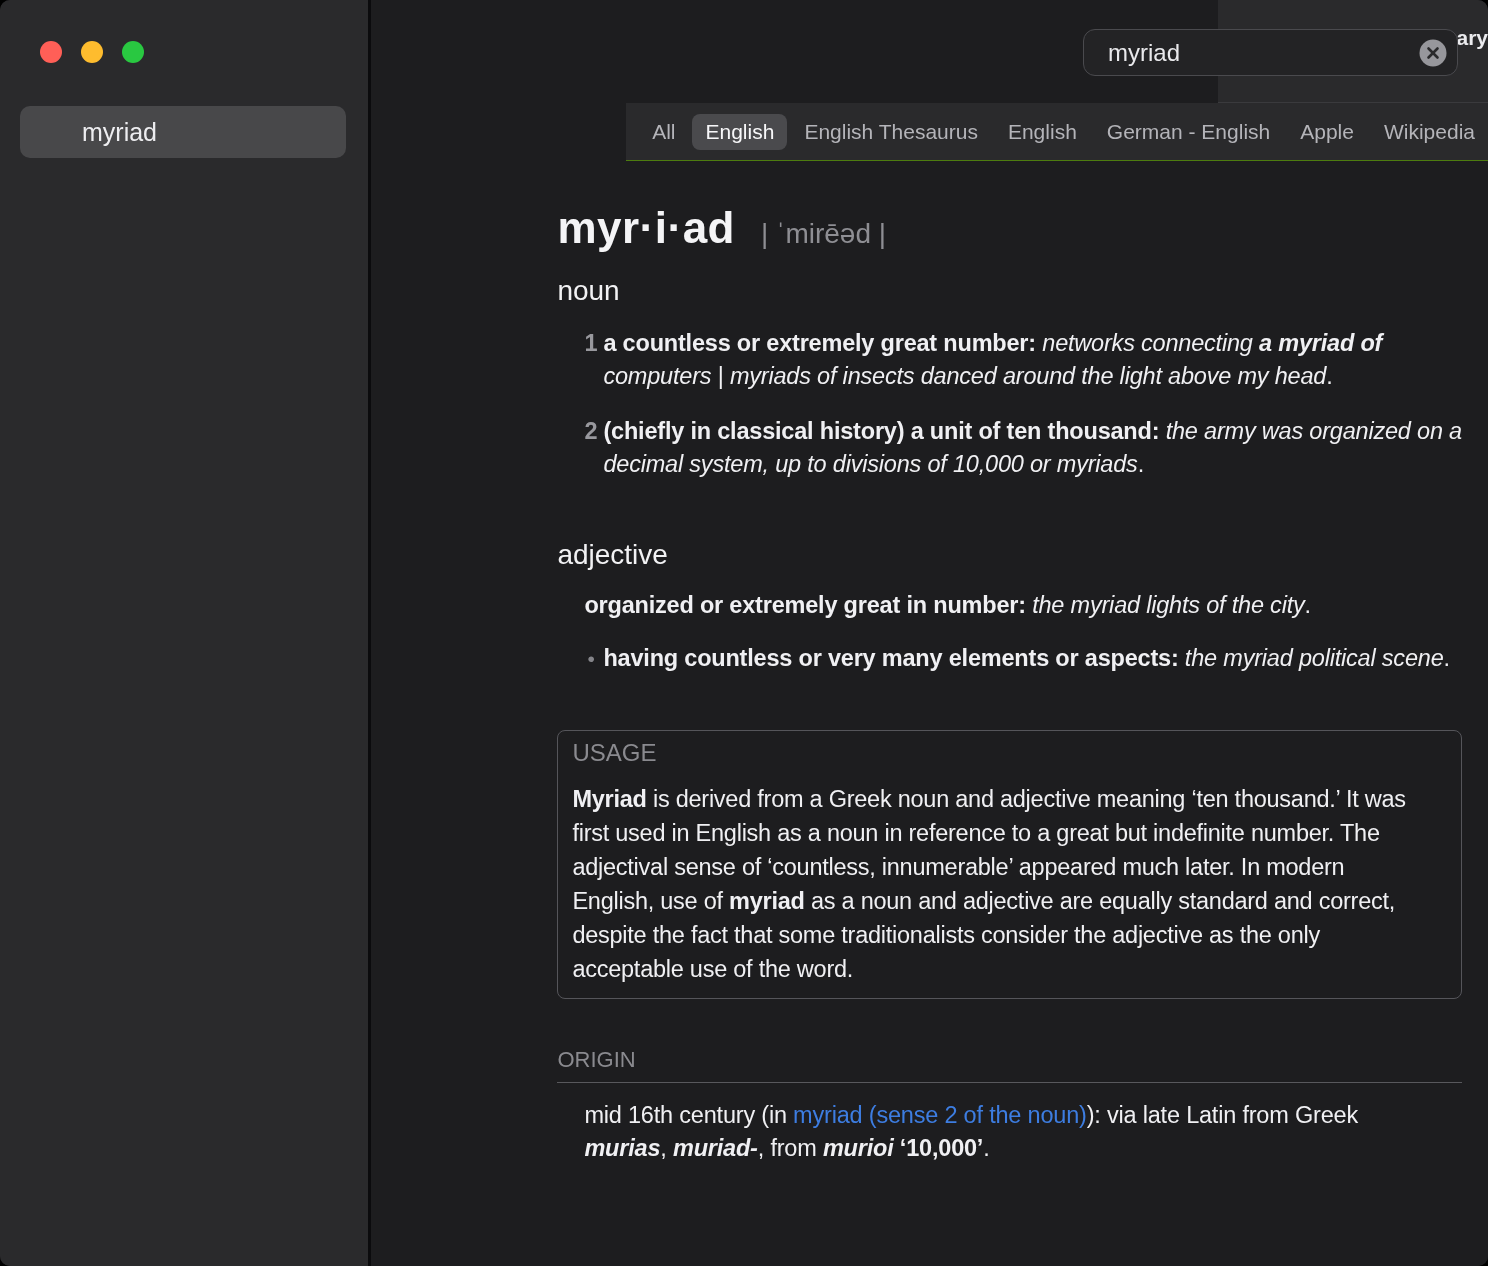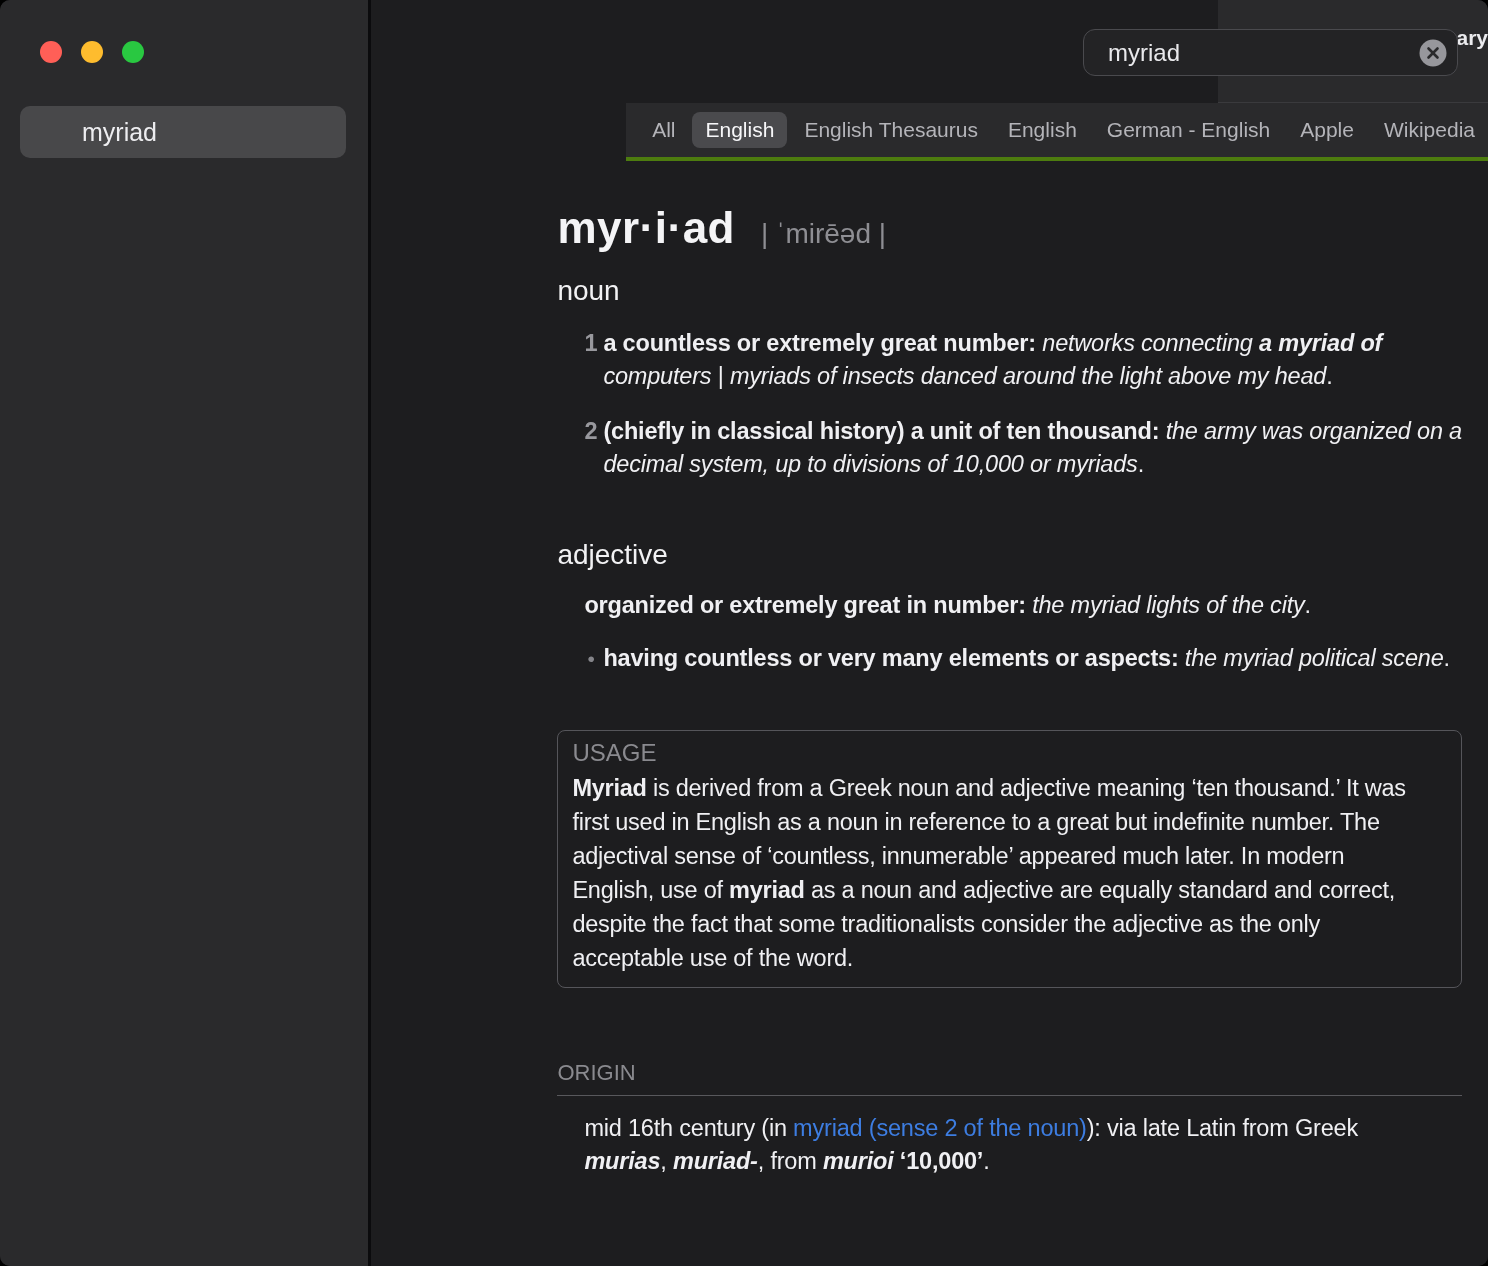--- a/index.html
+++ b/index.html
@@ -60,21 +60,21 @@
   .search-field input {
     flex:1; background:transparent; border:none; outline:none;
     color:#e9e9ec; font-size:24px; margin-left:10px;
     font-family:"Liberation Sans","DejaVu Sans",sans-serif;
   }
   .clear-btn { width:30px; height:30px; flex-shrink:0; cursor:default; background:none; border:none; padding:0; }
 
   .tabbar {
     height:58px; background:#2a2a2c; flex-shrink:0;
     display:flex; align-items:center; gap:4px; padding-left:13px;
-    border-bottom:4px solid #4d7c0f;
+    border-bottom:1px solid #4d7c0f;
   }
   .tab {
     padding:6px 13px; border-radius:8px; font-size:21px;
     color:#b4b4b9; cursor:default; white-space:nowrap;
   }
   .tab.selected { background:#4a4a4d; color:#f7f7f9; }
 
   
   .content {
     flex:1; background:#1d1d1f; padding:42px 26px 6px 26px;
@@ -104,24 +104,24 @@
 
   .seg-b  { font-weight:700; }
   .seg-i  { font-style:italic; }
   .seg-bi { font-weight:700; font-style:italic; }
   .seg-link { color:#3d7de1; cursor:default; }
 
   .usage-box {
     margin-top:55px; border:1.5px solid #55555a; border-radius:8px;
     padding:8px 14px 12px 14px;
   }
-  .box-label { font-size:24px; color:#8a8a8f; line-height:28px; margin-bottom:4px; }
+  .box-label { font-size:24px; color:#8a8a8f; line-height:28px; margin-bottom:15px; }
   .box-body { font-size:23.5px; line-height:34px; letter-spacing:-0.25px; color:#f0f0f3; }
 
-  .origin { margin-top:72px; }
+  .origin { margin-top:48px; }
   .origin-label { font-size:22px; color:#8a8a8f; line-height:26px; }
   .origin-rule { border:none; border-top:1.5px solid #58585c; margin:9px 0 0 0; }
   .origin-body { margin:16px 0 0 27px; font-size:23.5px; line-height:33px; letter-spacing:-0.2px; }
 </style>
 </head>
 <body>
 
 <div class="window">
 
   <aside class="sidebar">

